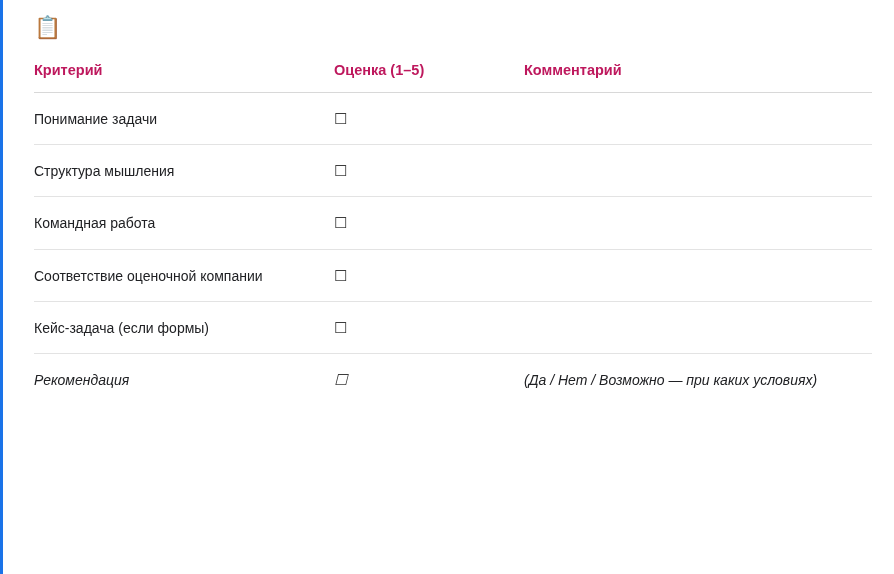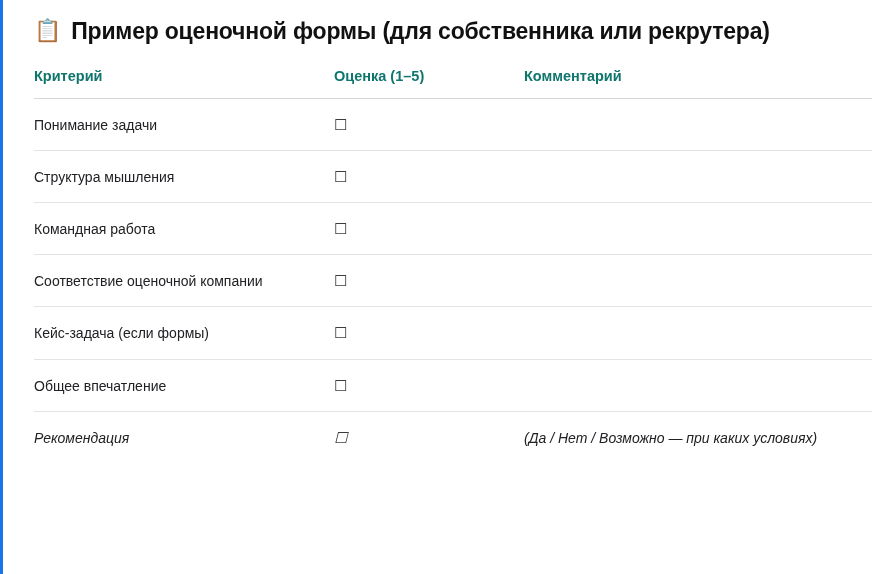--- a/index.html
+++ b/index.html
@@ -55,21 +55,21 @@
   }
 
   table.form-table col.c-criterion { width: 300px; }
   table.form-table col.c-score { width: 190px; }
   table.form-table col.c-comment { width: auto; }
 
   table.form-table th {
     text-align: left;
     font-size: 14.5px;
     font-weight: bold;
-    color: #0f766e;
+    color: #be185d;
     padding: 0 0 14px 0;
     border-bottom: 1px solid #d8d8d8;
     vertical-align: bottom;
   }
 
   table.form-table td {
     font-size: 14px;
     color: #202124;
     padding: 17px 0 16px 0;
     border-bottom: 1px solid #e3e3e3;
@@ -98,21 +98,20 @@
 </style>
 </head>
 <body>
 
 <div class="left-rule"></div>
 
 <div class="page">
 
   <h1 class="doc-title">
     <span class="clipboard-icon">📋</span>
-    <span>Пример оценочной формы (для собственника или рекрутера)</span>
   </h1>
 
   <table class="form-table">
     <colgroup>
       <col class="c-criterion">
       <col class="c-score">
       <col class="c-comment">
     </colgroup>
     <thead>
       <tr>
@@ -141,25 +140,20 @@
         <td class="cell-criterion">Соответствие оценочной компании</td>
         <td><span class="checkbox-glyph">☐</span></td>
         <td class="comment-note"></td>
       </tr>
       <tr>
         <td class="cell-criterion">Кейс-задача (если формы)</td>
         <td><span class="checkbox-glyph">☐</span></td>
         <td class="comment-note"></td>
       </tr>
       <tr>
-        <td class="cell-criterion">Общее впечатление</td>
-        <td><span class="checkbox-glyph">☐</span></td>
-        <td class="comment-note"></td>
-      </tr>
-      <tr>
         <td class="cell-criterion">Рекомендация</td>
         <td><span class="checkbox-glyph">☐</span></td>
         <td class="comment-note">(Да / Нет / Возможно — при каких условиях)</td>
       </tr>
     </tbody>
   </table>
 
 </div>
 
 </body></html>

